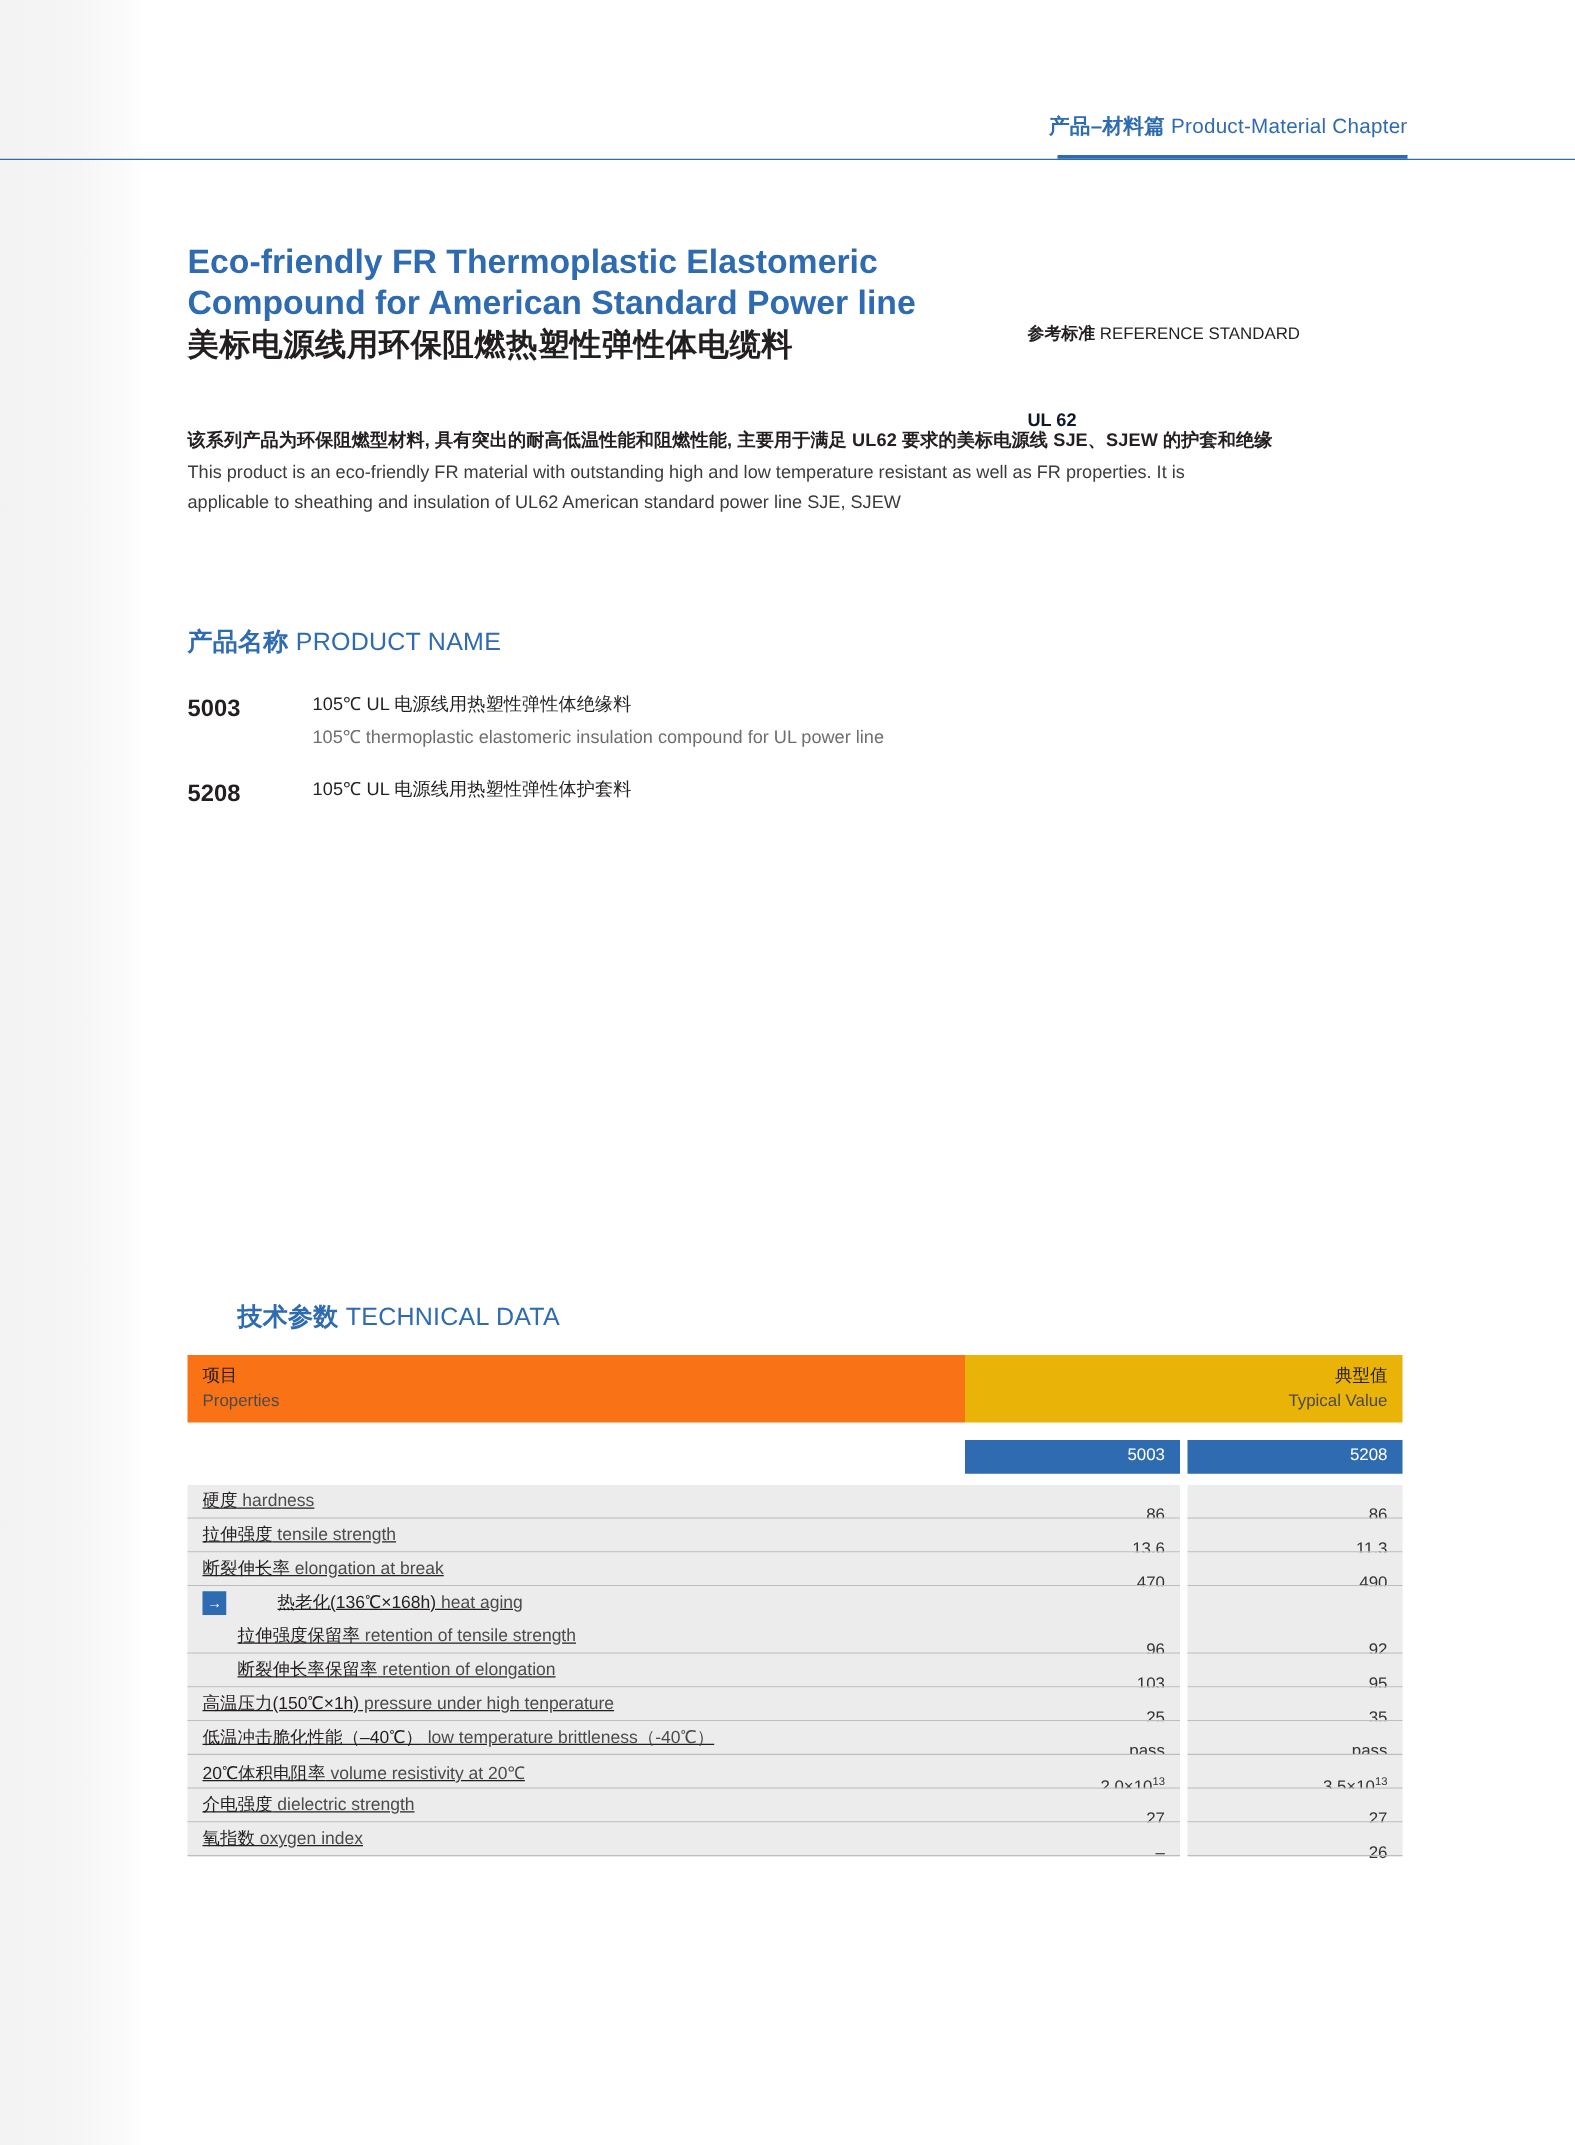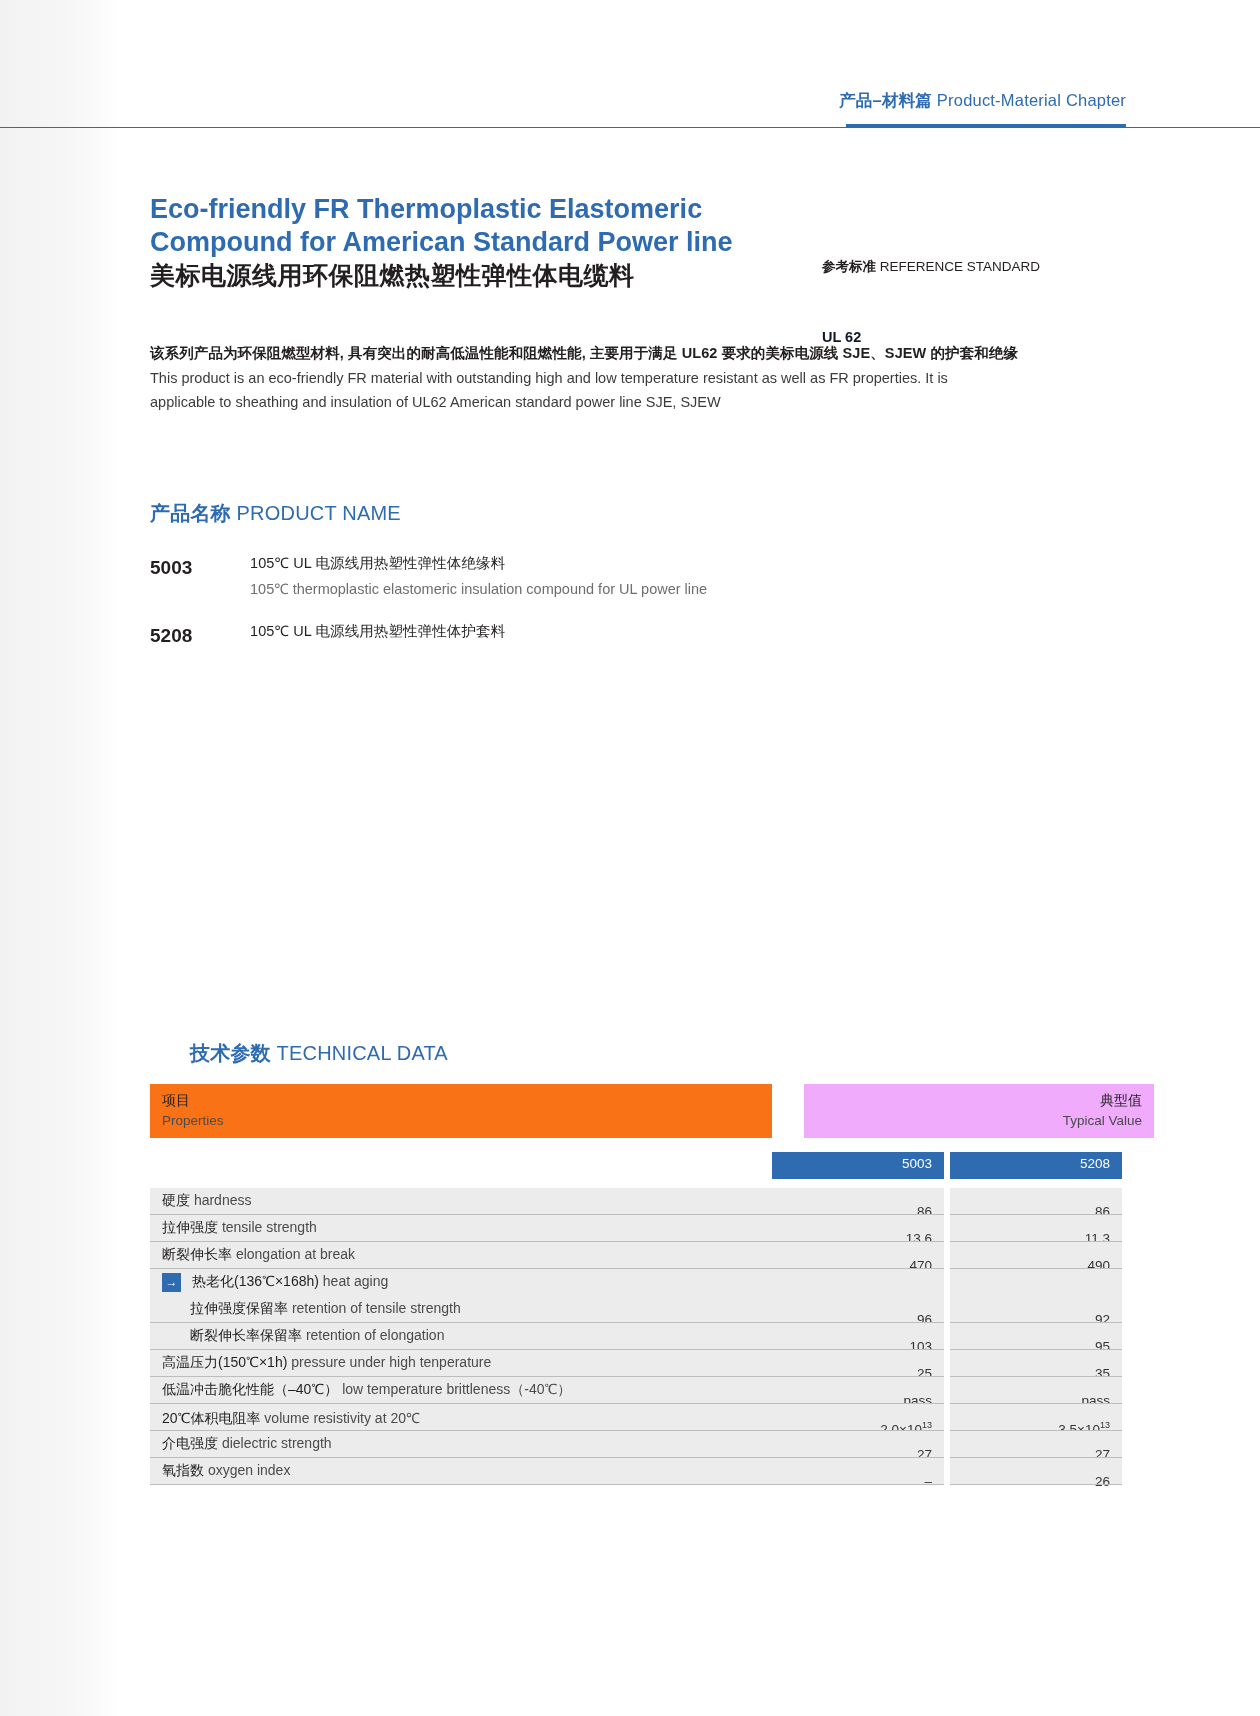--- a/index.html
+++ b/index.html
@@ -186,25 +186,25 @@
   .t-head-left {
     position: absolute;
     left: 0;
     top: 0;
     width: 622px;
     height: 54px;
     background: #f97316;
   }
   .t-head-right {
     position: absolute;
-    left: 654px;
+    left: 622px;
     top: 0;
     width: 350px;
     height: 54px;
-    background: #f0abfc;
+    background: #eab308;
   }
   .th-cn {
     position: absolute;
     font-size: 14px;
     color: #231f20;
     top: 8px;
   }
   .th-en {
     position: absolute;
     font-size: 13.5px;
@@ -255,20 +255,21 @@
     background: #ececec;
     box-sizing: border-box;
   }
   .row .lbl {
     position: absolute;
     left: 12px;
     top: 4px;
     font-size: 14px;
     color: #231f20;
     white-space: nowrap;
+    text-decoration: underline;
   }
   .row .lbl .en { color: #4b4b4b; }
   .row .lbl.indent { left: 40px; }
   .row .unit {
     position: absolute;
     right: 12px;
     top: 5px;
     font-size: 13px;
     color: #4b4b4b;
   }
@@ -311,21 +312,21 @@
     background: #bdbdbd;
   }
   .row .rule3 {
     position: absolute;
     left: 800px;
     top: 26px;
     width: 172px;
     height: 1px;
     background: #bdbdbd;
   }
-  .group-row .lbl { font-weight: normal; }
+  .group-row .lbl { font-weight: normal; margin-left: 30px; }
   .arrow-badge {
     position: absolute;
     left: 12px;
     top: 4px;
     width: 19px;
     height: 19px;
     background: #2e6bb0;
     color: #fff;
     font-size: 12px;
     line-height: 19px;

